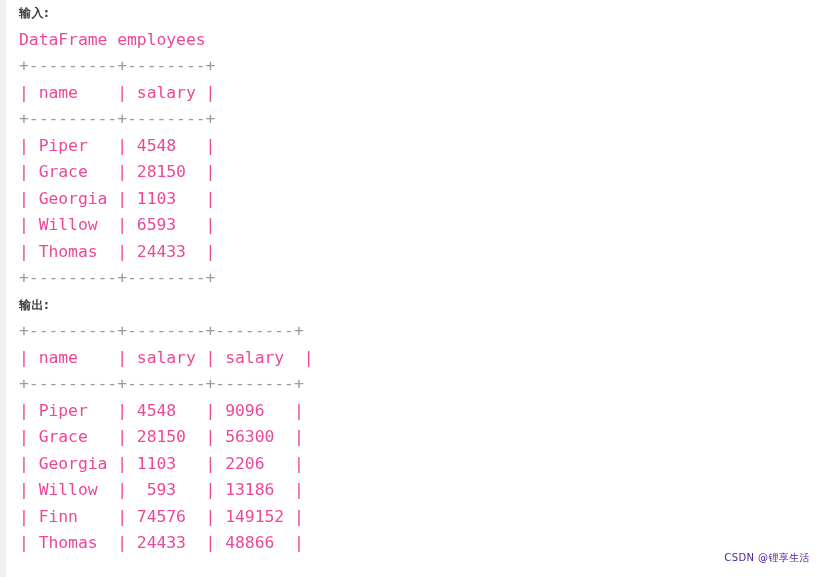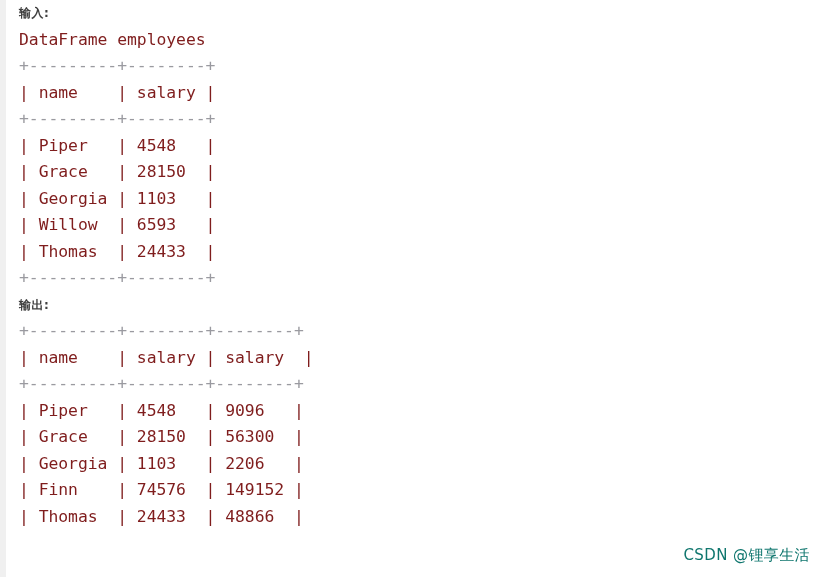--- a/index.html
+++ b/index.html
@@ -34,34 +34,34 @@
     font-size: 12px;
     line-height: 26.5px;
     color: #3f3f3f;
     white-space: pre;
     letter-spacing: 0.5px;
   }
   .codeline {
     font-family: "DejaVu Sans Mono", "Liberation Mono", monospace;
     font-size: 16.4px;
     line-height: 26.5px;
-    color: #7f1d1d;
+    color: #ec4899;
     white-space: pre;
     letter-spacing: -0.05px;
   }
   .sep {
     color: #9a9aa0;
   }
   #watermark {
     position: absolute;
     right: 14px;
     bottom: 12px;
     font-family: "DejaVu Sans", "Liberation Sans", sans-serif;
-    font-size: 15px;
-    color: #0f766e;
+    font-size: 10px;
+    color: #4c1d95;
     white-space: pre;
     letter-spacing: 0.4px;
   }
 </style>
 </head>
 <body>
 
 <div id="gutter"></div>
 
 <div id="content">
@@ -83,20 +83,21 @@
 
   <div class="heading">输出:</div>
 
   <div>
     <div class="codeline sep">+---------+--------+--------+</div>
     <div class="codeline">| name    | salary | salary  |</div>
     <div class="codeline sep">+---------+--------+--------+</div>
     <div class="codeline">| Piper   | 4548   | 9096   |</div>
     <div class="codeline">| Grace   | 28150  | 56300  |</div>
     <div class="codeline">| Georgia | 1103   | 2206   |</div>
+    <div class="codeline">| Willow  |  593   | 13186  |</div>
     <div class="codeline">| Finn    | 74576  | 149152 |</div>
     <div class="codeline">| Thomas  | 24433  | 48866  |</div>
 
   </div>
 
 </div>
 
 <div id="watermark">CSDN @锂享生活</div>
 
 </body></html>

